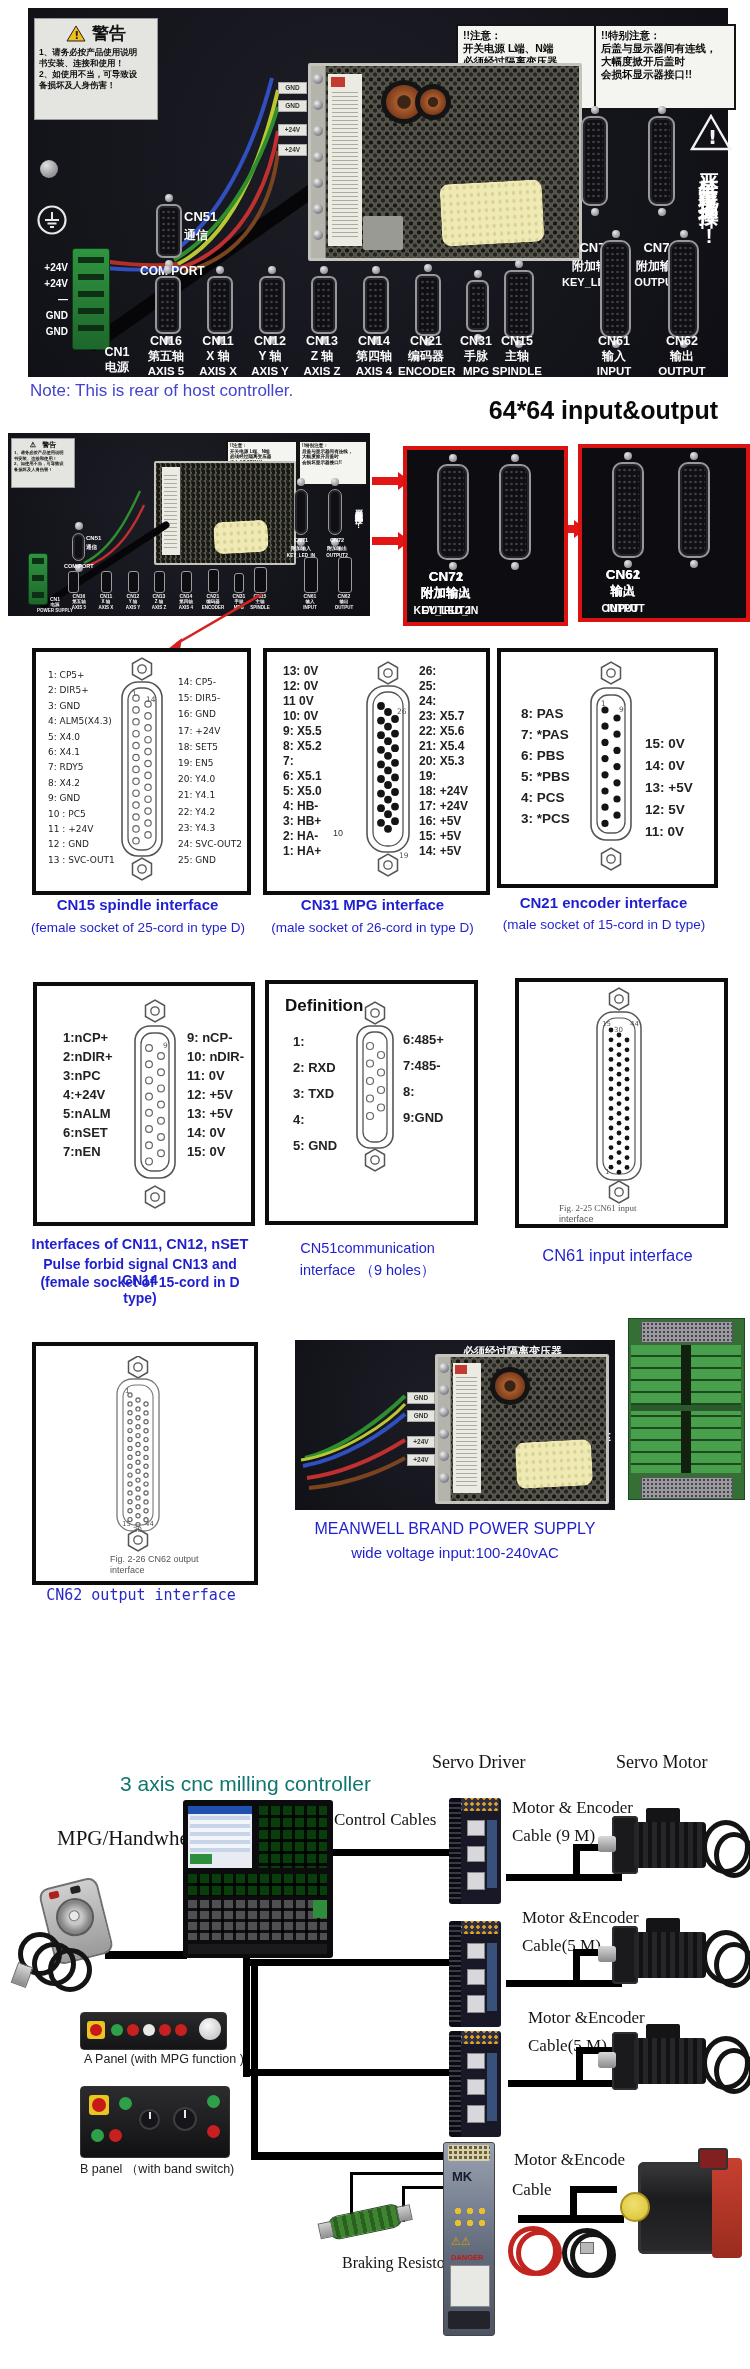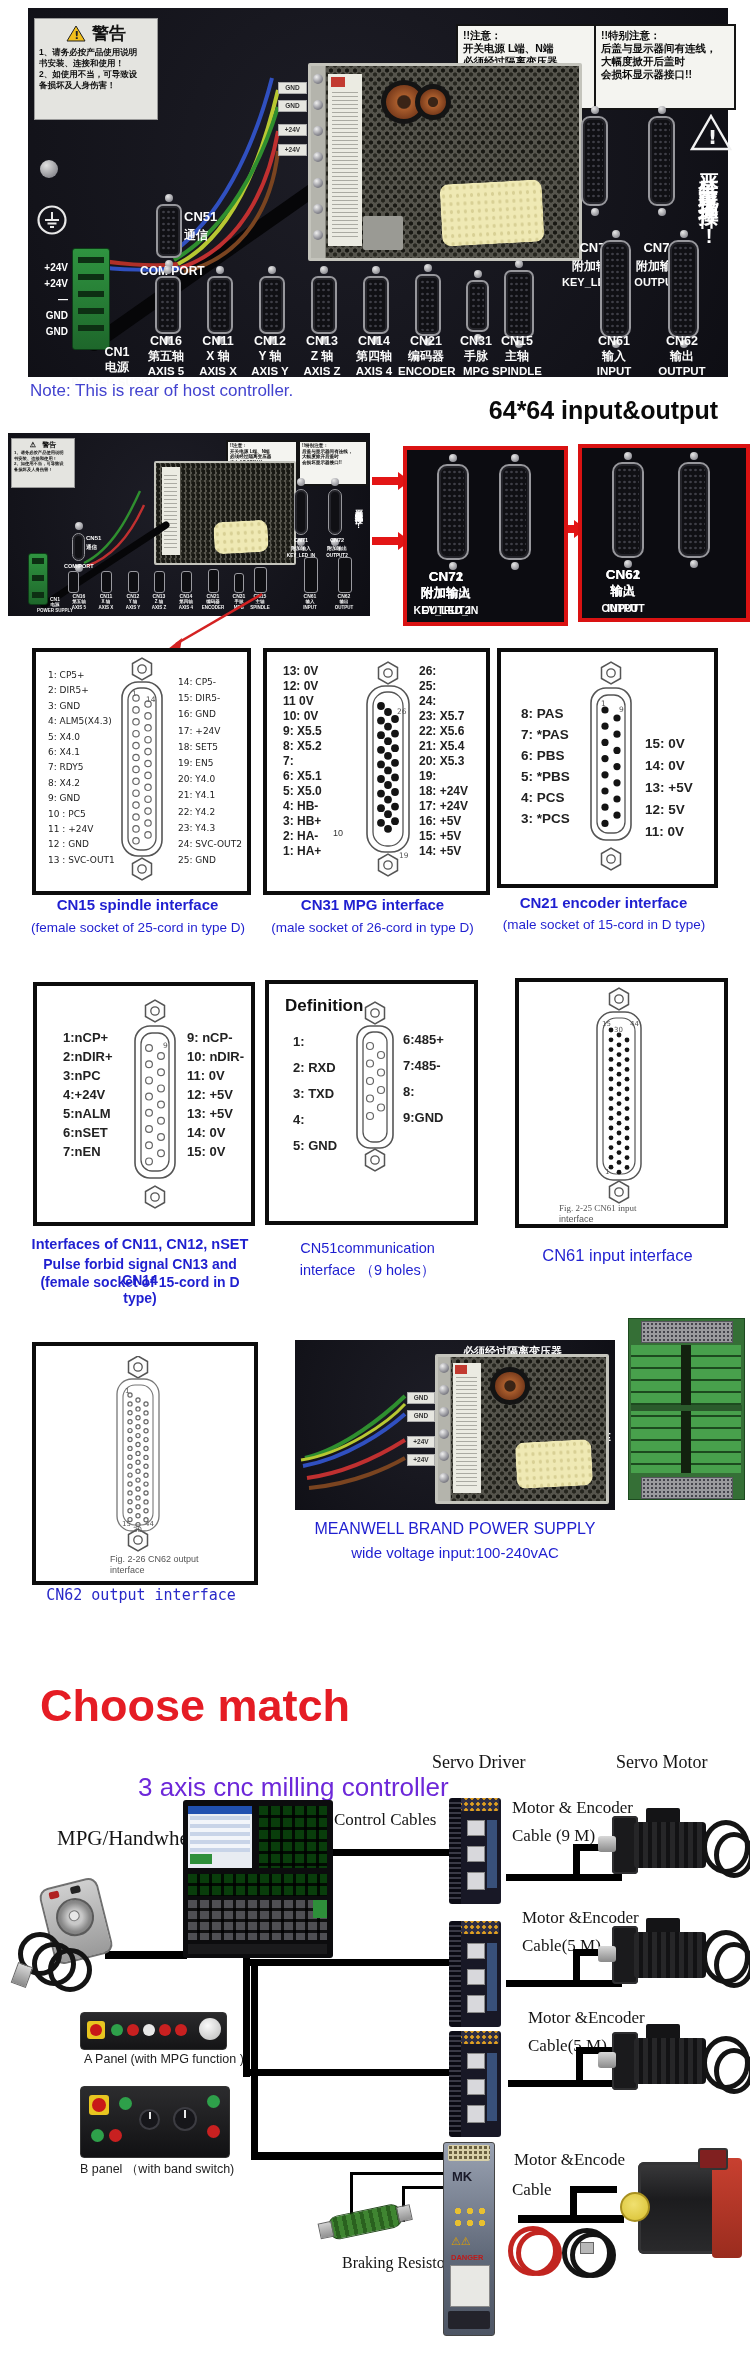--- a/index.html
+++ b/index.html
@@ -961,25 +961,24 @@
     <div class="abs" style="left:12px;top:2px;width:90px;height:20px;background:#9a9a9e;border:1px solid #55555c;background-image:radial-gradient(#44444c 1px, transparent 1.2px);background-size:4px 4px;"></div>
     <div class="abs" style="left:12px;top:158px;width:90px;height:20px;background:#9a9a9e;border:1px solid #55555c;background-image:radial-gradient(#44444c 1px, transparent 1.2px);background-size:4px 4px;"></div>
     <div class="abs" style="left:2px;top:26px;width:50px;height:128px;background:repeating-linear-gradient(#48a04c 0 10px, #1d4a1f 10px 12px);"></div>
     <div class="abs" style="left:62px;top:26px;width:50px;height:128px;background:repeating-linear-gradient(#48a04c 0 10px, #1d4a1f 10px 12px);"></div>
     <div class="abs" style="left:52px;top:26px;width:10px;height:128px;background:#12210f;"></div>
     <div class="abs" style="left:2px;top:86px;width:111px;height:6px;background:#2b5a2c;"></div>
   </div>
   <div class="cap" style="left:295px;top:1520px;width:320px;font-size:16px;">MEANWELL BRAND POWER SUPPLY</div>
   <div class="cap" style="left:295px;top:1544px;width:320px;font-size:15px;">wide voltage input:100-240vAC</div>
 
-  <div class="abs" style="left:40px;top:1680px;font-size:45px;font-weight:bold;color:#e51c24;">Choose match</div>
 
   <div class="abs serif" style="left:432px;top:1752px;font-size:18px;">Servo Driver</div>
   <div class="abs serif" style="left:616px;top:1752px;font-size:18px;">Servo Motor</div>
-  <div class="abs" style="left:138px;top:1772px;font-size:26px;color:#6d28d9;">3 axis cnc milling controller</div>
+  <div class="abs" style="left:120px;top:1772px;font-size:21px;color:#0f766e;">3 axis cnc milling controller</div>
   <div class="abs serif" style="left:20px;top:1826px;font-size:21px;margin-left:37px;">MPG/Handwheel</div>
   <div class="abs serif" style="left:334px;top:1810px;font-size:17px;">Control Cables</div>
   <div class="abs serif" style="left:512px;top:1798px;font-size:17px;">Motor &amp; Encoder</div>
   <div class="abs serif" style="left:512px;top:1826px;font-size:17px;">Cable (9 M)</div>
   <div class="abs serif" style="left:522px;top:1908px;font-size:17px;">Motor &amp;Encoder</div>
   <div class="abs serif" style="left:522px;top:1936px;font-size:17px;">Cable(5 M)</div>
   <div class="abs serif" style="left:528px;top:2008px;font-size:17px;">Motor &amp;Encoder</div>
   <div class="abs serif" style="left:528px;top:2036px;font-size:17px;">Cable(5 M)</div>
   <div class="abs serif" style="left:514px;top:2150px;font-size:17px;">Motor &amp;Encode</div>
   <div class="abs serif" style="left:512px;top:2180px;font-size:17px;">Cable</div>

